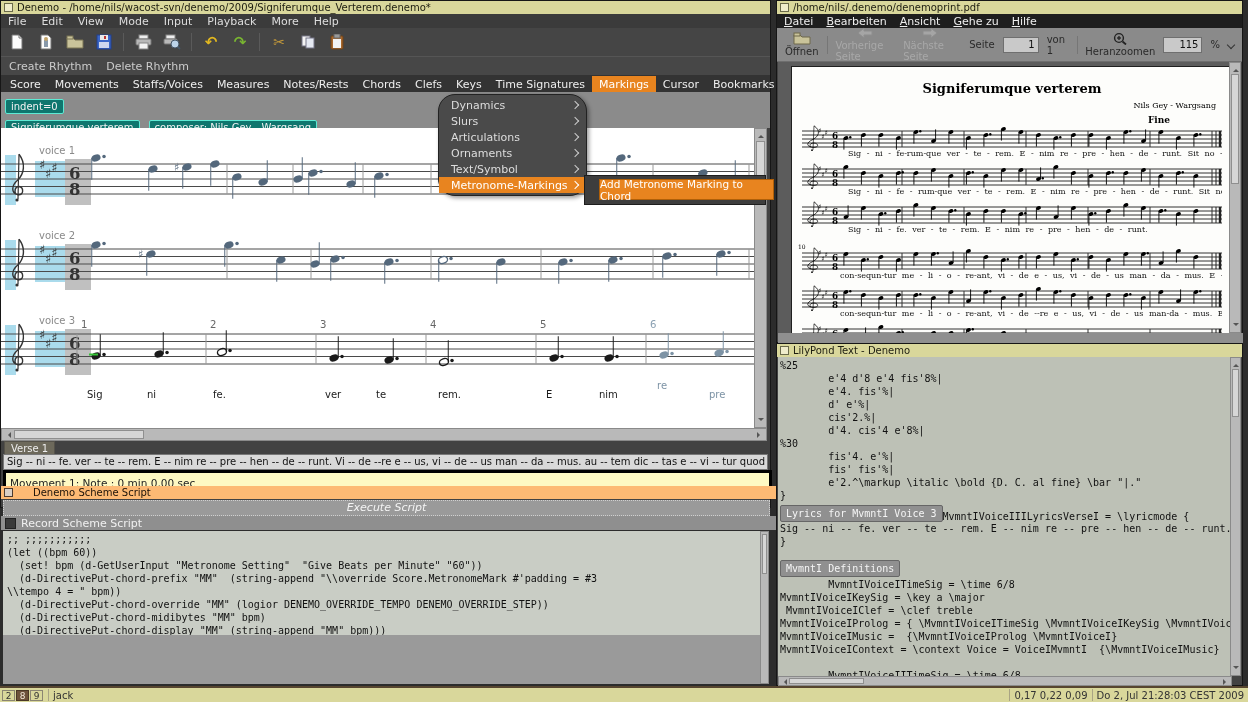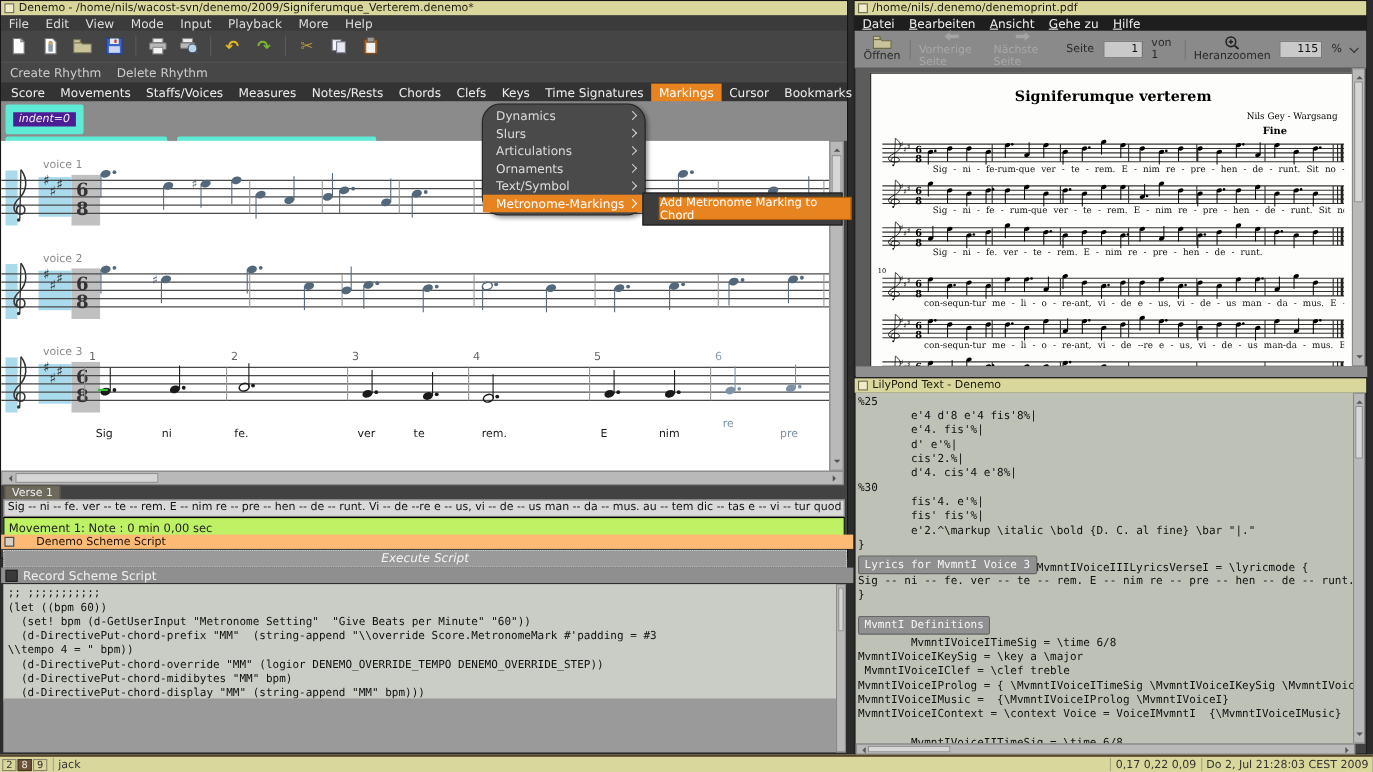--- a/index.html
+++ b/index.html
@@ -14,22 +14,22 @@
   .menubar .mi{cursor:default;}
   .u::first-letter{text-decoration:underline;}
   .toolbar{background:#454545;display:flex;align-items:center;gap:9px;padding:0 6px;}
   .tbtn{width:20px;height:20px;display:flex;align-items:center;justify-content:center;}
   .tsep{width:1px;height:18px;background:#5a5a5a;}
   .rhythmbar{background:#474747;color:#ccc;font-size:11px;display:flex;align-items:center;gap:14px;padding:0 8px;border-top:1px solid #555;}
   .menubar2{background:#333;color:#eee;font-size:11px;display:flex;align-items:center;gap:0;padding:0 2px;}
   .m2i{padding:2px 7px;white-space:nowrap;}
   .m2i.act{background:#e8841f;color:#fff;}
   .propbar{background:#8b8b8b;}
-  .gbtn{display:inline-block;background:#4c1d95;border:7px solid #5eead4;border-radius:2px;
-        color:#f2f2f2;font-size:10px;padding:0 5px;line-height:13px;margin-right:4px;font-style:italic;}
+  .gbtn{display:inline-block;background:#0f766e;border:1px solid #5eead4;border-radius:2px;
+        color:#f2f2f2;font-size:10px;padding:0 5px;line-height:13px;margin-right:4px;}
   .canvas{background:#fff;overflow:hidden;}
   .voicelabel{position:absolute;color:#8a8a8a;font-size:10px;z-index:3;}
   .lyr{position:absolute;font-size:10px;color:#1a1a1a;z-index:3;}
   .lyr.dim{color:#7d93a5;}
   .staffwrap{position:absolute;left:0;}
   
   .vscroll{position:absolute;width:13px;background:#b9b9b9;border:1px solid #8a8a8a;box-sizing:border-box;}
   .hscroll{position:absolute;height:13px;background:#b9b9b9;border:1px solid #8a8a8a;box-sizing:border-box;}
   .sthumb{position:absolute;background:#d6d6d6;border:1px solid #8f8f8f;box-sizing:border-box;}
   .sarrow{position:absolute;width:0;height:0;border:3px solid transparent;}
@@ -38,21 +38,21 @@
   .ddrow{height:16px;display:flex;align-items:center;justify-content:space-between;padding:0 8px 0 12px;color:#ddd;font-size:11px;}
   .ddrow.act{background:#e8841f;color:#fff;}
   .chev{width:5px;height:5px;border-right:1.6px solid #ccc;border-top:1.6px solid #ccc;transform:rotate(45deg);}
   .ddrow.act .chev{border-color:#fff;}
   .subpanel{position:absolute;background:#3d3d3d;border:1px solid #1d1d1d;z-index:21;}
   .subitem{position:absolute;background:#e8841f;color:#fff;font-size:10.5px;display:flex;align-items:center;justify-content:center;z-index:22;border:1px solid #b05f08;margin-left:12px;}
   
   .versetab{position:absolute;background:#6d695b;color:#eee;font-size:10px;line-height:13px;padding:0 6px;border:1px solid #55524a;border-bottom:none;}
   .verseinput{position:absolute;background:#d9d9d9;border:1px solid #777;color:#111;font-size:10px;line-height:13px;
               padding:0 3px;white-space:nowrap;overflow:hidden;}
-  .movbar{position:absolute;background:#bef264;border:1px solid #000000;color:#222;font-size:10.5px;line-height:13px;padding:4px 4px;}
+  .movbar{position:absolute;background:#fef9c3;border:3px solid #000000;color:#222;font-size:10.5px;line-height:13px;padding:4px 4px;}
   .schemetitle{position:absolute;background:#fdba74;color:#1c1208;font-size:10px;line-height:12px;display:flex;gap:20px;align-items:center;padding:0 3px;}
   .execbtn{position:absolute;background:#9a9a9a;border:1px dotted #d0d0d0;color:#f4f4f4;font-size:11px;text-align:center;line-height:14px;}
   .recrow{position:absolute;background:#8f8f8f;color:#f0f0f0;font-size:11px;display:flex;align-items:center;gap:5px;padding:0 4px;}
   .cb{width:9px;height:9px;background:#3a3a3a;border:1px solid #222;}
   .scriptarea{position:absolute;background:#c9cdc5;color:#111;font-family:"DejaVu Sans Mono",monospace;
               font-size:10px;line-height:13px;margin:0;padding:2px 4px;overflow:hidden;white-space:pre;}
   .footergray{position:absolute;background:#9a9a9a;}
   .pdftoolbar{background:#8a8a8a;border-bottom:1px solid #6e6e6e;display:flex;align-items:center;gap:8px;padding:0 8px;color:#2a2a2a;font-size:10px;}
   .tool{display:flex;flex-direction:column;align-items:center;gap:1px;}
   .tool .lbl{font-size:10px;}

